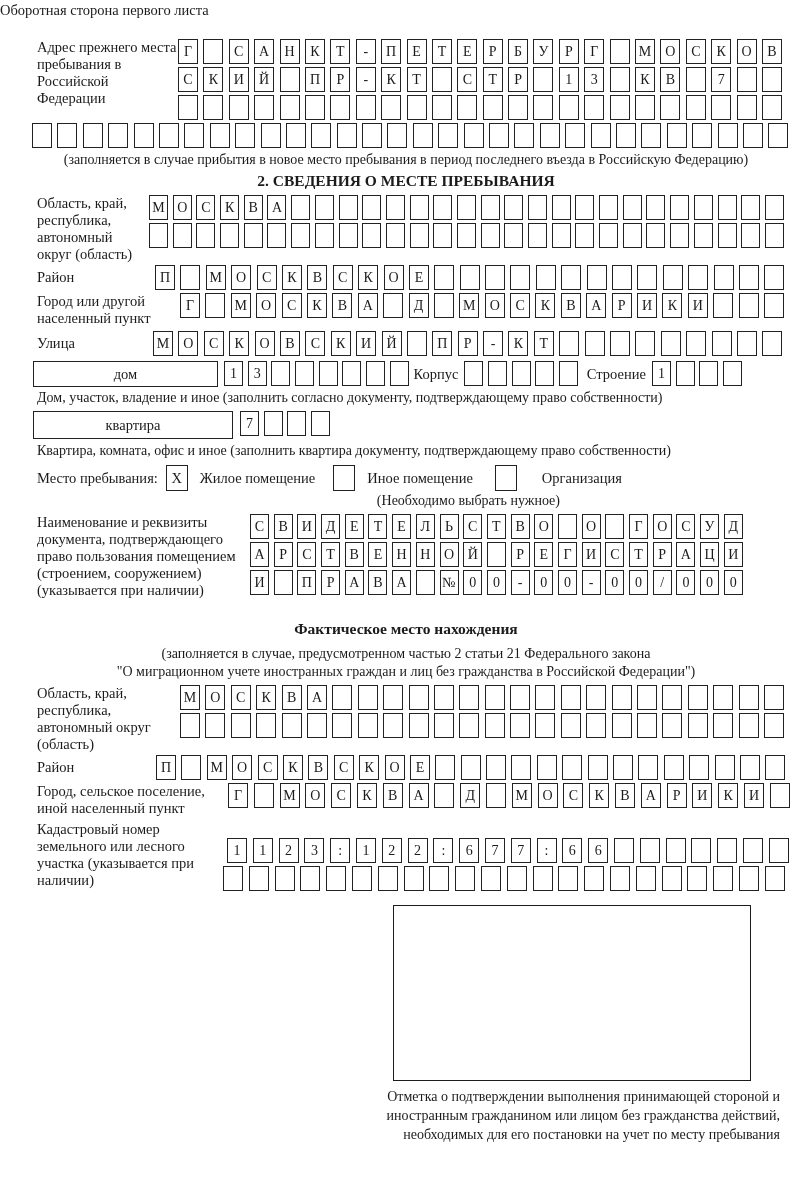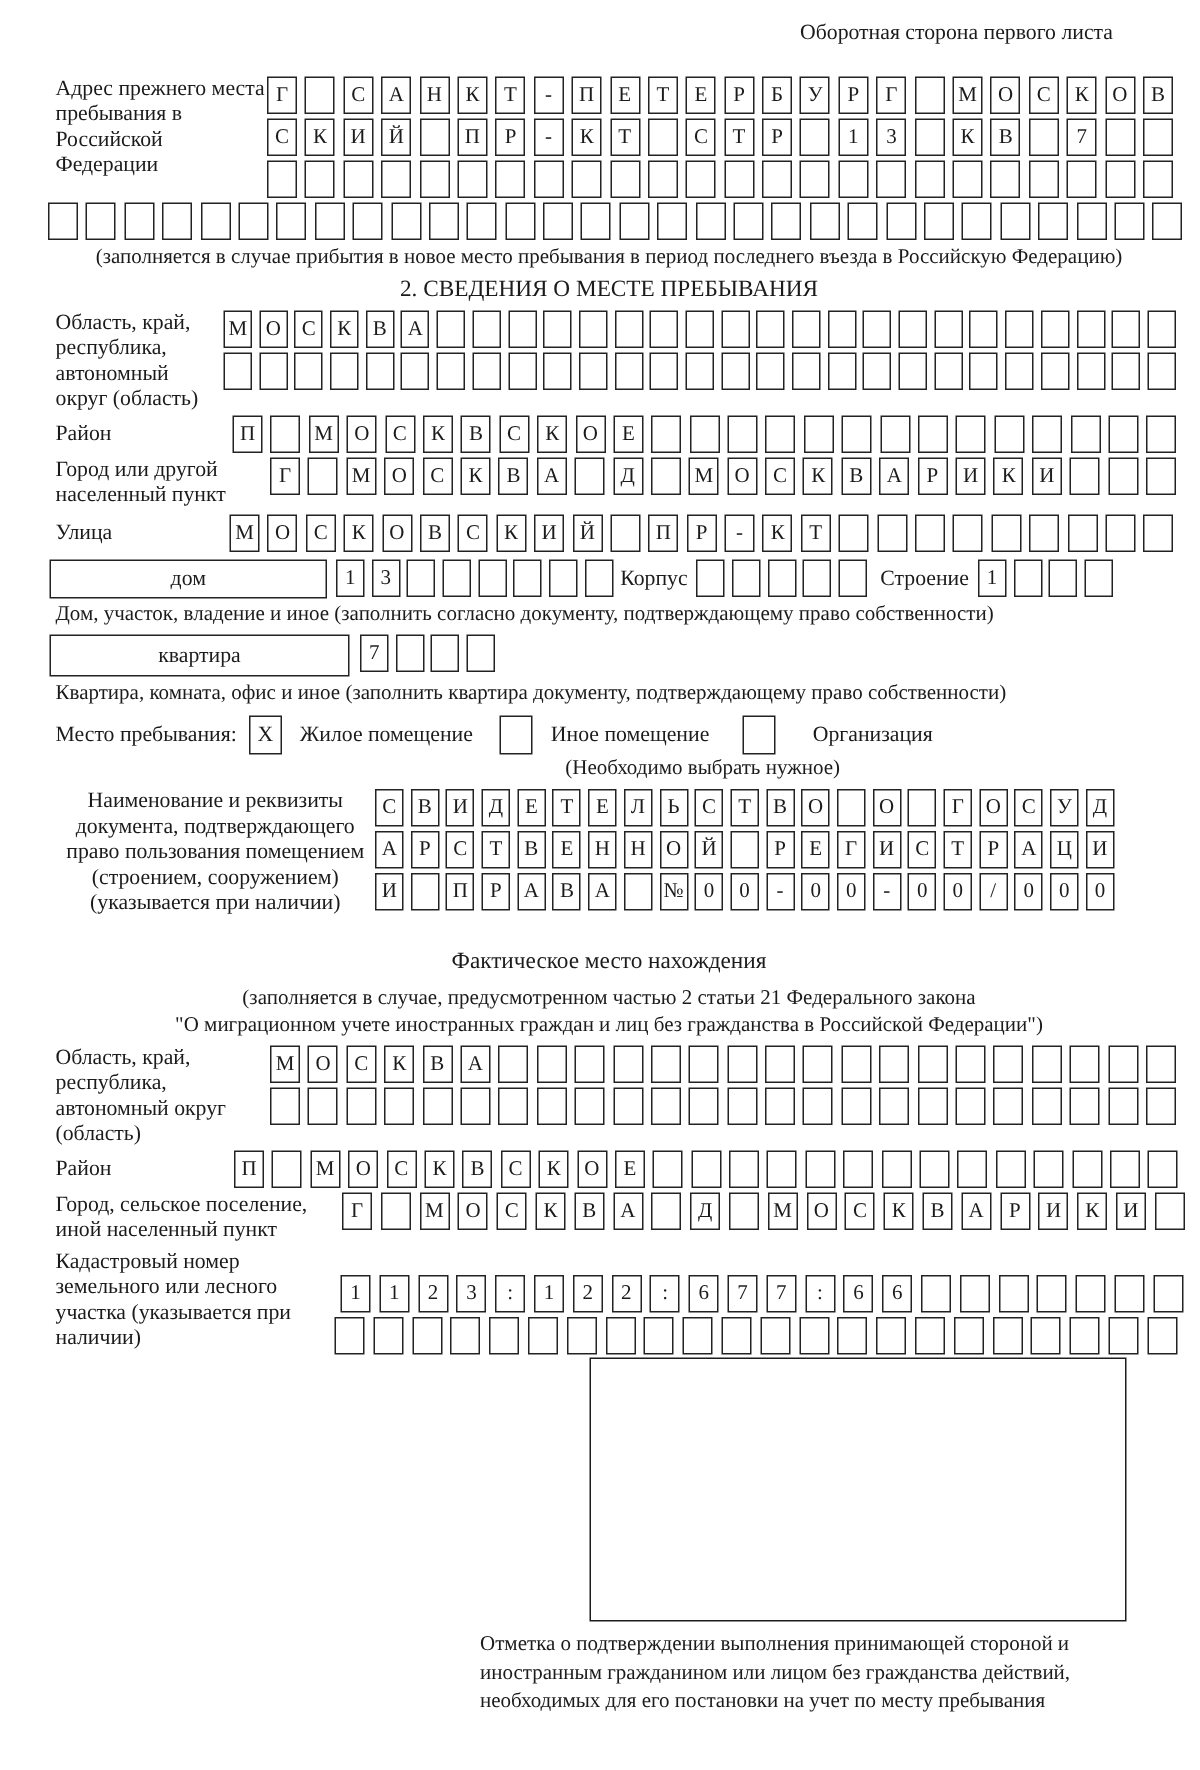--- a/index.html
+++ b/index.html
@@ -1,62 +1,62 @@
 <!DOCTYPE html>
 <html><head>
 <meta charset="utf-8">
 <style>
   html,body{margin:0;padding:0;background:#fff;}
   .page{
     position:relative; width:800px; height:1180px; overflow:hidden;
     background:#fff; color:#1b1b1b;
     font-family:"Liberation Serif","DejaVu Serif",serif;
   }
-  .hdr{ padding:14px 58px 0 0; text-align:right; font-size:14.5px; }
+  .hdr{ padding:2px 58px 0 0; font-size:14.5px; }
   .frow{ display:flex; align-items:flex-start; }
   .label{ font-size:14.5px; line-height:17px; }
   .w141{ width:141px; flex:0 0 141px; }
   .w112{ width:112px; flex:0 0 112px; }
   .w118{ width:118px; flex:0 0 118px; }
   .w143{ width:143px; flex:0 0 143px; }
   .w116{ width:116px; flex:0 0 116px; }
-  .w213{ width:213px; flex:0 0 213px;text-align:center; }
+  .w213{ width:213px; flex:0 0 213px; }
   .w119{ width:119px; flex:0 0 119px; }
   .w191{ width:191px; flex:0 0 191px; }
   .w186{ width:186px; flex:0 0 186px; }
   .cells{ display:flex; }
   .crow{ margin-bottom:3px; }
   .cell{
     flex:0 0 19px; width:19px; height:25px; box-sizing:border-box;
     border:1.6px solid #222; margin-right:4.7px;
     display:flex; align-items:center; justify-content:center;
     font-size:14px; line-height:14px;
   }
   .p25 .cell{ flex-basis:20px; width:20px; margin-right:5.4px; }
   .p26 .cell{ flex-basis:20px; width:20px; margin-right:5.8px; }
   .caption{ font-size:14px; line-height:18px; }
   .center{ text-align:center;padding-left:12px; }
-  .heading{ font-size:15.5px; font-weight:normal; }
+  .heading{ font-size:15.5px; font-weight:bold; }
   .sidecap{ margin-left:37px; font-size:14px; line-height:18px; }
   .bigbox{
     box-sizing:border-box; height:26px; border:1.7px solid #222;
     display:flex; align-items:center; justify-content:center; font-size:14.5px;
   }
   .inlabel{ font-size:14.5px; line-height:26px; }
   .checkbox{
     box-sizing:border-box; width:22px; height:26px; border:1.7px solid #222;
     display:flex; align-items:center; justify-content:center; font-size:14.5px;
   }
   .stampbox{
     position:absolute; left:393px; top:905px; width:358px; height:176px;
     border:1.9px solid #1c1c1c; box-sizing:border-box;
   }
   .stampcap{
     position:absolute; left:320px; top:1087px; width:460px;
-    font-size:14px; line-height:19px; text-align:left;
+    font-size:14px; line-height:19px; text-align:right;
   }
 </style>
 </head>
 <body>
 
 <div class="page">
 
   <div class="hdr">Оборотная сторона первого листа</div>
 
   <div class="frow" style="margin:20px 0 0 37px">

